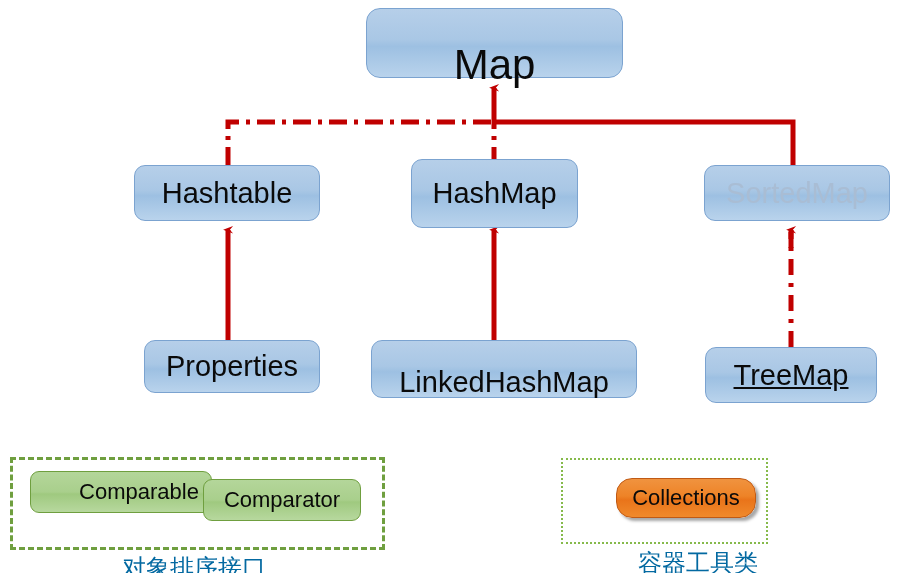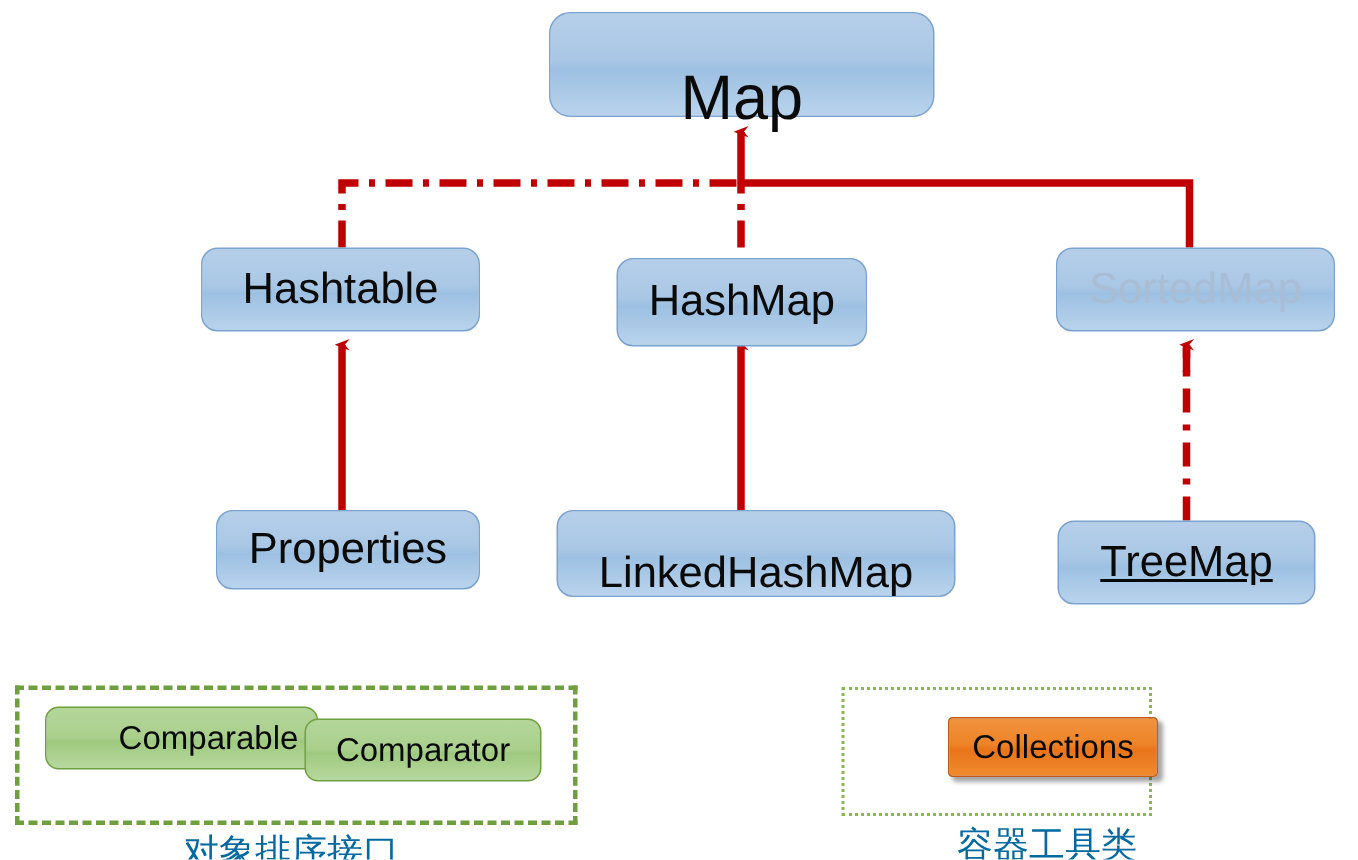--- a/index.html
+++ b/index.html
@@ -35,21 +35,21 @@
     color: #0a0a0a;
     white-space: nowrap;
     z-index: 5;
   }
   .node span { display: block; line-height: 1; }
 
   .node-map        { left: 366px; top: 8px;   width: 257px; height: 70px;  border-radius: 14px; }
   .node-map span   { font-size: 42px; margin-top: 43px; }
 
   .node-hashtable  { left: 134px; top: 165px; width: 186px; height: 56px; text-align: right; }
-  .node-hashmap    { left: 411px; top: 172px; width: 167px; height: 59px; }
+  .node-hashmap    { left: 411px; top: 159px; width: 167px; height: 69px; }
   .node-sortedmap  { left: 704px; top: 165px; width: 186px; height: 56px; }
 
   .node-properties    { left: 144px; top: 340px; width: 176px; height: 53px; }
   .node-linkedhashmap { left: 371px; top: 340px; width: 266px; height: 58px; align-items: flex-end; }
   .node-treemap       { left: 705px; top: 347px; width: 172px; height: 56px; text-decoration: underline; }
 
   .node-hashtable span,
   .node-hashmap span,
   .node-sortedmap span,
   .node-properties span,
@@ -100,23 +100,23 @@
     z-index: 6;
   }
   .chip-green {
     border: 1px solid #6f9f3f;
     background: linear-gradient(to bottom, #b4d69a 0%, #a9cf8c 50%, #9fc97f 55%, #b7d89e 100%);
   }
   .chip-comparable { left: 30px;  top: 471px; width: 182px; height: 42px; padding-left: 36px; }
   .chip-comparator { left: 203px; top: 479px; width: 158px; height: 42px; }
 
   .chip-orange {
-    left: 632px; top: 478px; width: 140px; height: 40px;
+    left: 616px; top: 478px; width: 140px; height: 40px;
     border: 1px solid #c05a15;
-    border-radius: 3px;
+    border-radius: 16px;
     background: linear-gradient(to bottom, #f0933f 0%, #ee8327 45%, #e9741a 55%, #f08a2c 100%);
     box-shadow: 3px 3px 3px rgba(0,0,0,0.35);
   }
 </style>
 </head>
 <body>
 
 <svg id="canvas" viewBox="0 0 905 573" xmlns="http://www.w3.org/2000/svg">
   <defs>
     <marker id="arrowRed" markerWidth="11" markerHeight="11" refX="4.2" refY="5.5" orient="auto" markerUnits="userSpaceOnUse">

